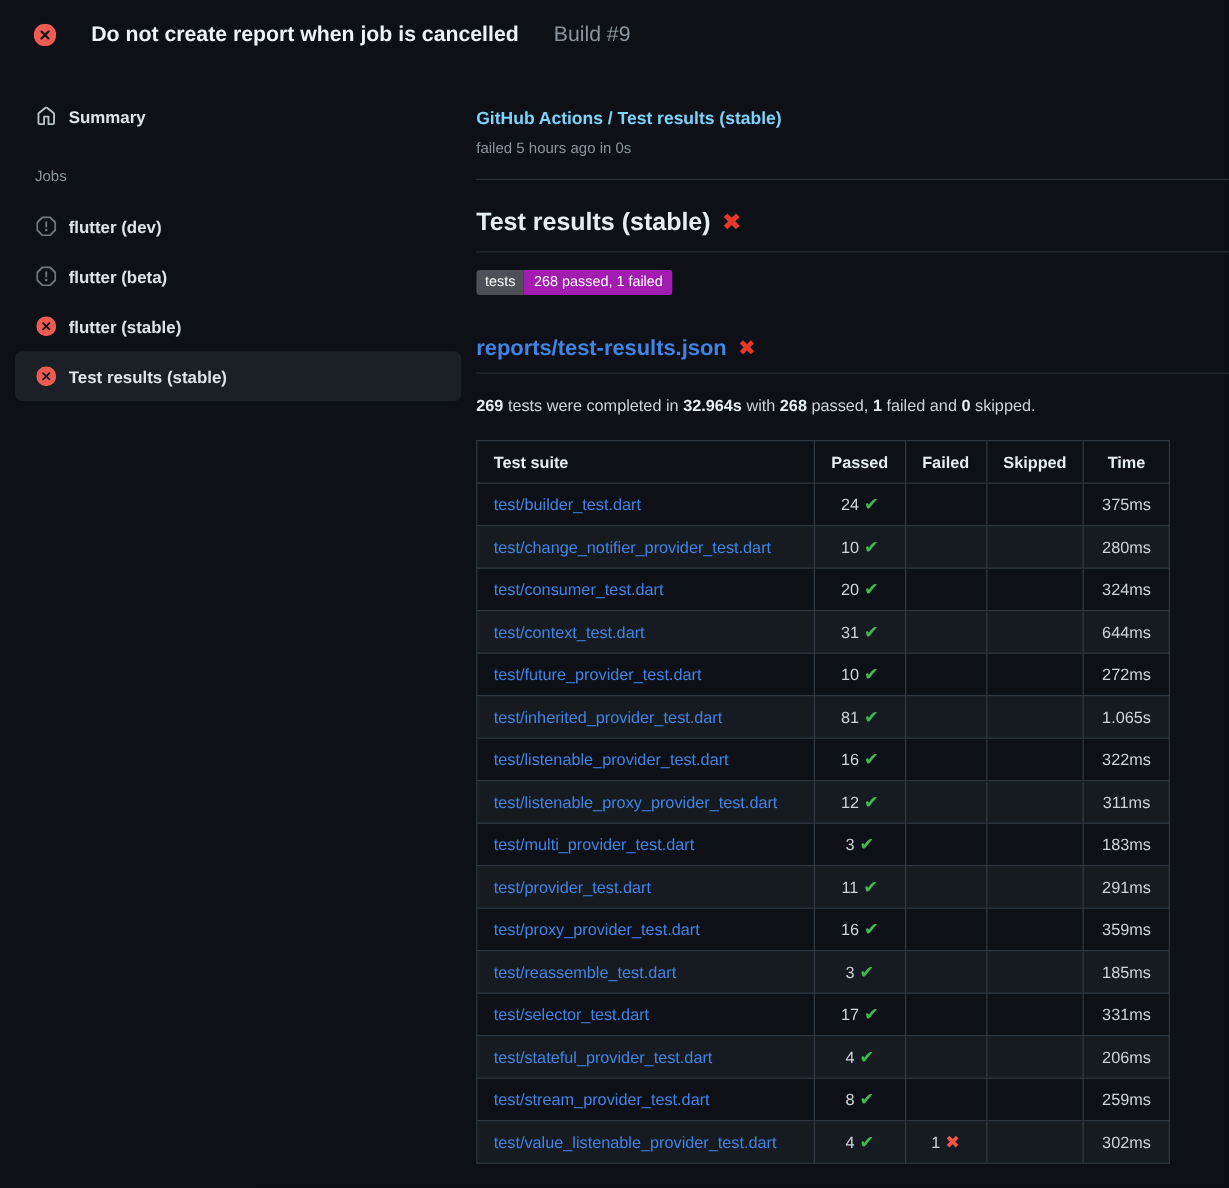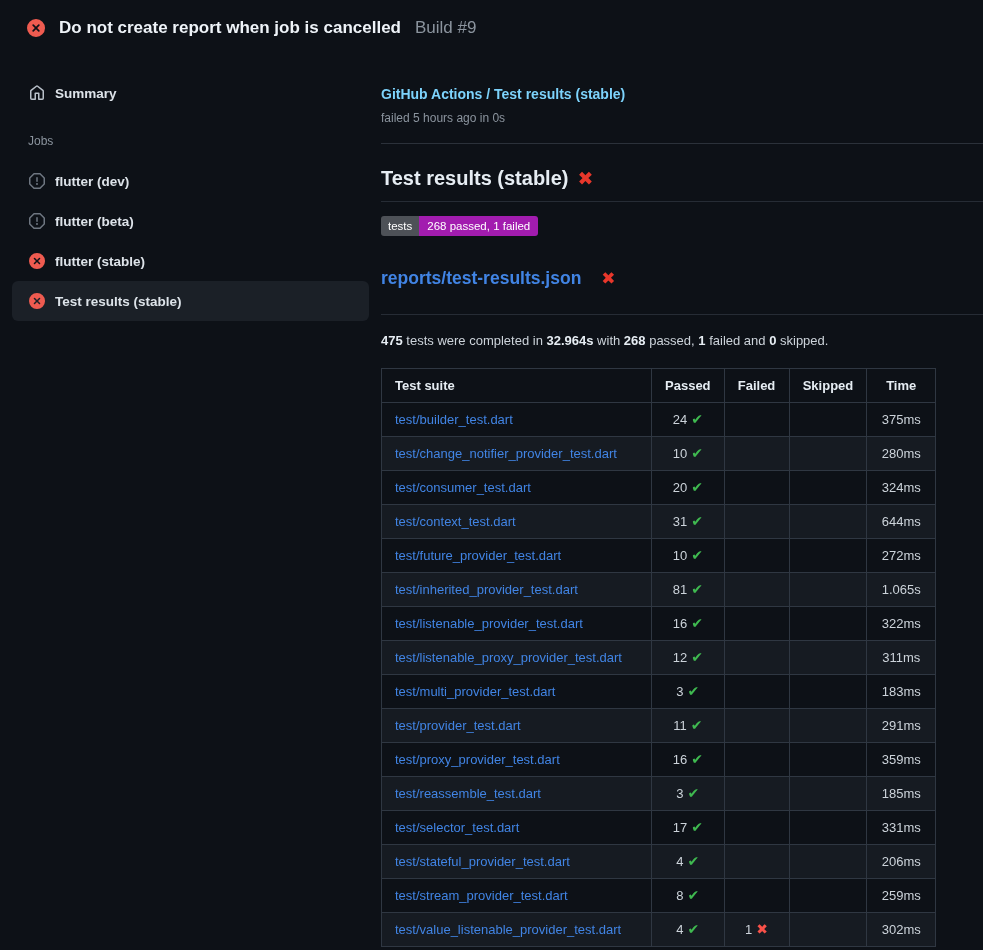--- a/index.html
+++ b/index.html
@@ -9,21 +9,21 @@
     color: #e6edf3;
     font-family: "Liberation Sans", "DejaVu Sans", sans-serif;
     overflow: hidden;
   }
   
   .app-header {
     height: 56px;
     display: flex;
     align-items: center;
     padding-left: 27px;
-    gap: 14px;
+    gap: 28px;
   }
   .app-header .title { font-size: 17px; font-weight: 700; color: #eef3f8; }
   .app-header .build { font-size: 17px; font-weight: 400; color: #8b949e; }
   .icon { display: inline-flex; flex: none; align-items: center; justify-content: center; }
 
   
   .layout { display: flex; align-items: flex-start; }
   .sidebar { width: 381px; flex: none; padding-top: 17px; }
   .main { flex: 1; min-width: 0; padding-top: 30px; }
 
@@ -76,23 +76,23 @@
   }
   .badge .badge-label { background: #4d5157; padding: 0 7px; }
   .badge .badge-value { background: #a21caf; padding: 0 8px; }
 
   h2.report-title {
     margin-top: 30px;
     font-size: 17.5px;
     font-weight: 700;
     line-height: 24px;
     color: #4184e4;
-    padding-bottom: 24px;
+    padding-bottom: 8px;
     border-bottom: 1px solid #262c35;
-    display: flex; align-items: center; gap: 20px;
+    display: flex; align-items: center; gap: 9px;
     cursor: pointer;
   }
   .summary-line { margin-top: 18px; font-size: 13px; line-height: 16px; color: #ccd3da; }
   .summary-line b { color: #e6edf3; }
 
   
   table.results {
     margin-top: 19px;
     border-collapse: collapse;
     width: 555px;
@@ -192,21 +192,21 @@
     <span class="badge">
       <span class="badge-label">tests</span>
       <span class="badge-value">268 passed, 1 failed</span>
     </span>
 
     <h2 class="report-title">
       <span>reports/test-results.json</span>
       <span class="cross-mark">✖</span>
     </h2>
 
-    <p class="summary-line" id="summary-line"><b>475</b><span> tests were completed in </span><b>32.964s</b><span> with </span><b>268</b><span> passed, </span><b>1</b><span> failed and </span><b>0</b><span> skipped.</span></p>
+    <p class="summary-line" id="summary-line"><b>269</b><span> tests were completed in </span><b>32.964s</b><span> with </span><b>268</b><span> passed, </span><b>1</b><span> failed and </span><b>0</b><span> skipped.</span></p>
 
     <table class="results">
       <colgroup>
         <col style="width:273px">
           <col style="width:70px">
           <col style="width:65px">
           <col style="width:78px">
           <col style="width:69px">
       </colgroup>
       <thead>

